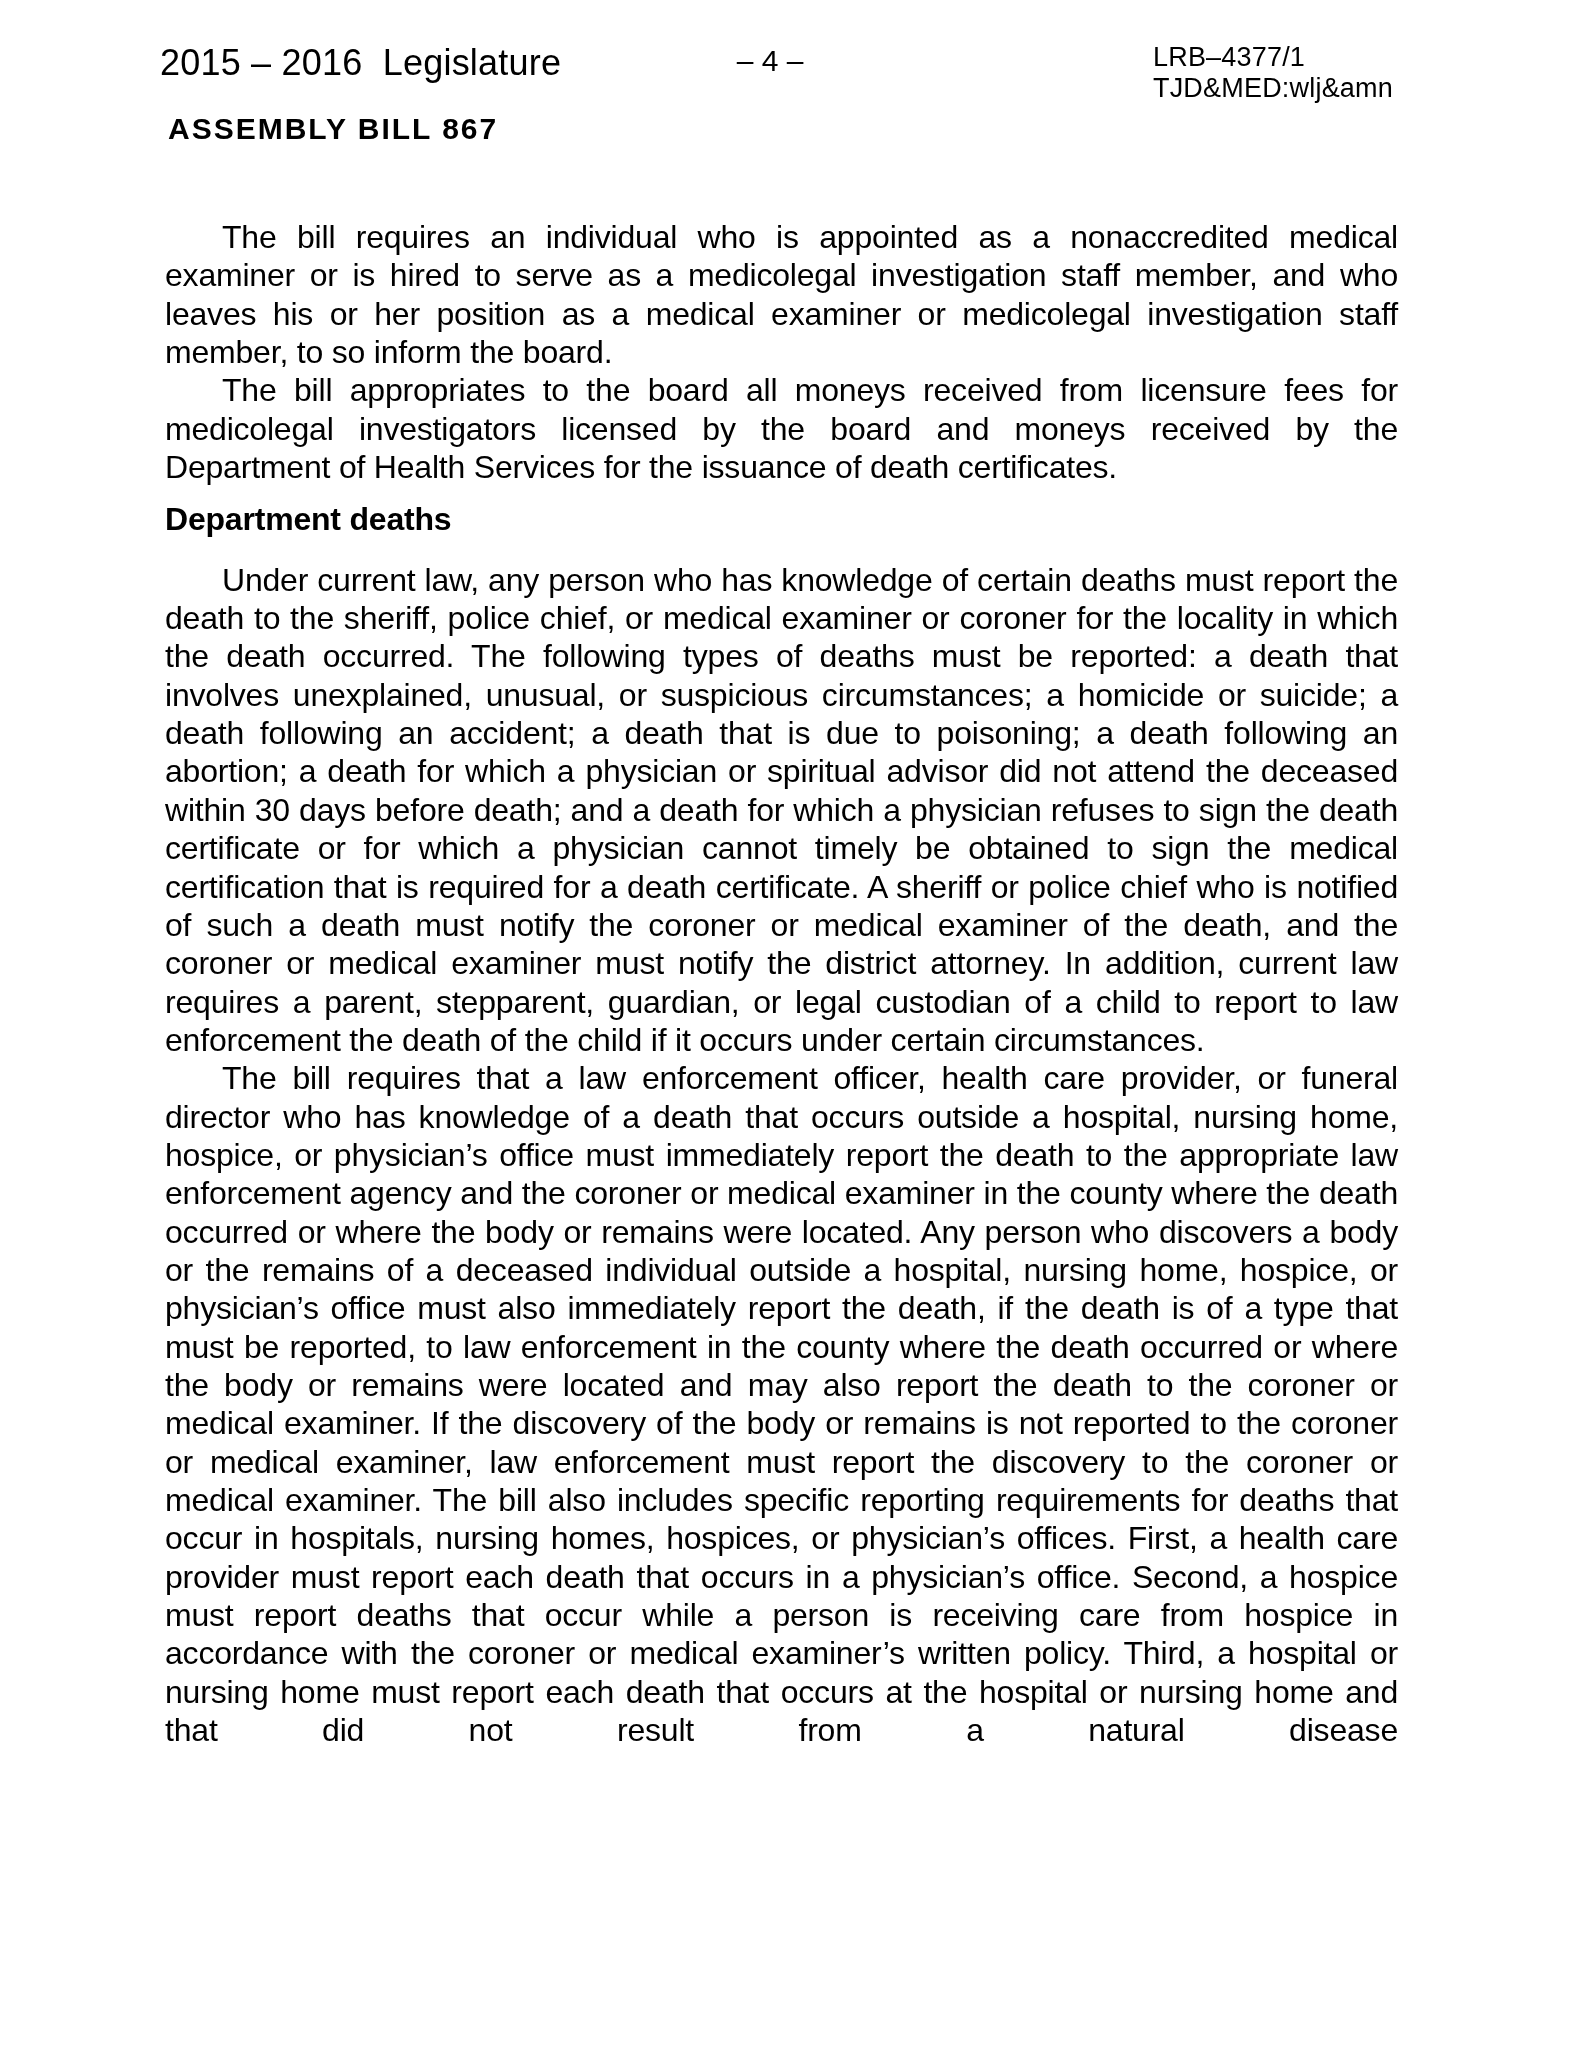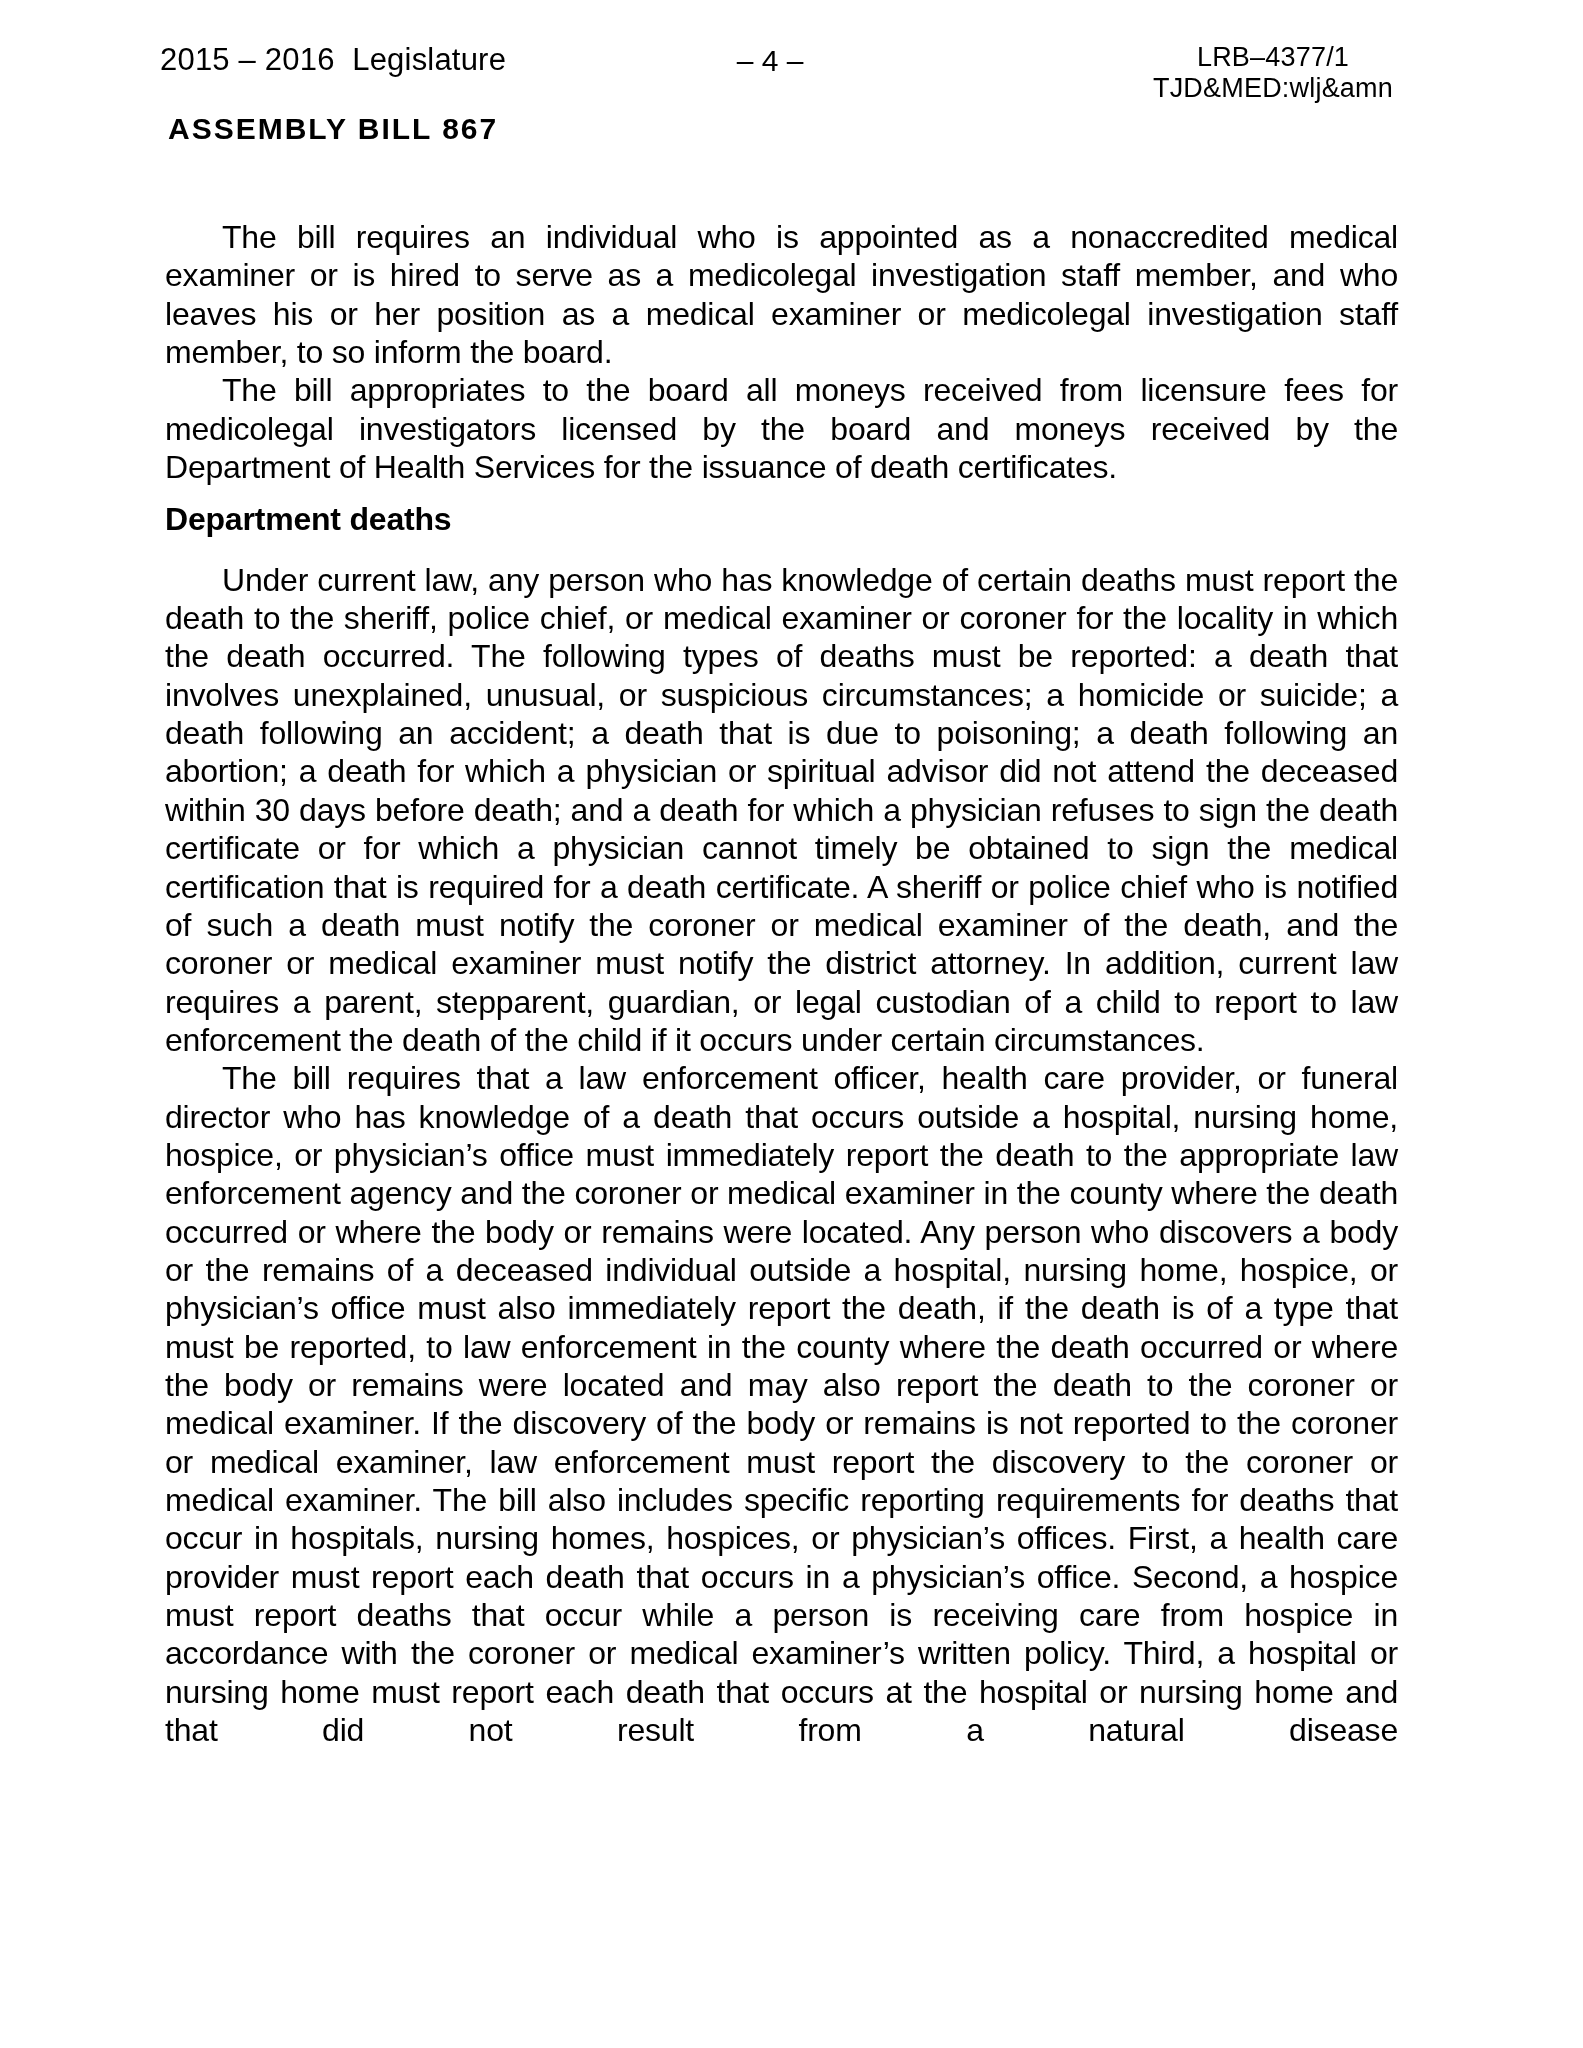--- a/index.html
+++ b/index.html
@@ -15,37 +15,37 @@
     color: #000000;
     font-family: "Liberation Sans", "DejaVu Sans", sans-serif;
     overflow: hidden;
   }
   
   .page-header { position: absolute; inset: 0; }
   .session {
     position: absolute;
     left: 160px;
     top: 42px;
-    font-size: 31px;
+    font-size: 36px;
     white-space: pre;
     letter-spacing: 0.2px;
   }
   .page-num {
     position: absolute;
     left: 770px;
     top: 44px;
     transform: translateX(-50%);
     font-size: 30px;
     white-space: pre;
   }
   .lrb-block {
     position: absolute;
     right: 190px;
     top: 42px;
-    text-align: center;
+    text-align: left;
     font-size: 27px;
     line-height: 31px;
     letter-spacing: 0.2px;
   }
   .bill-title {
     position: absolute;
     left: 168px;
     top: 112px;
     font-size: 30px;
     font-weight: bold;

